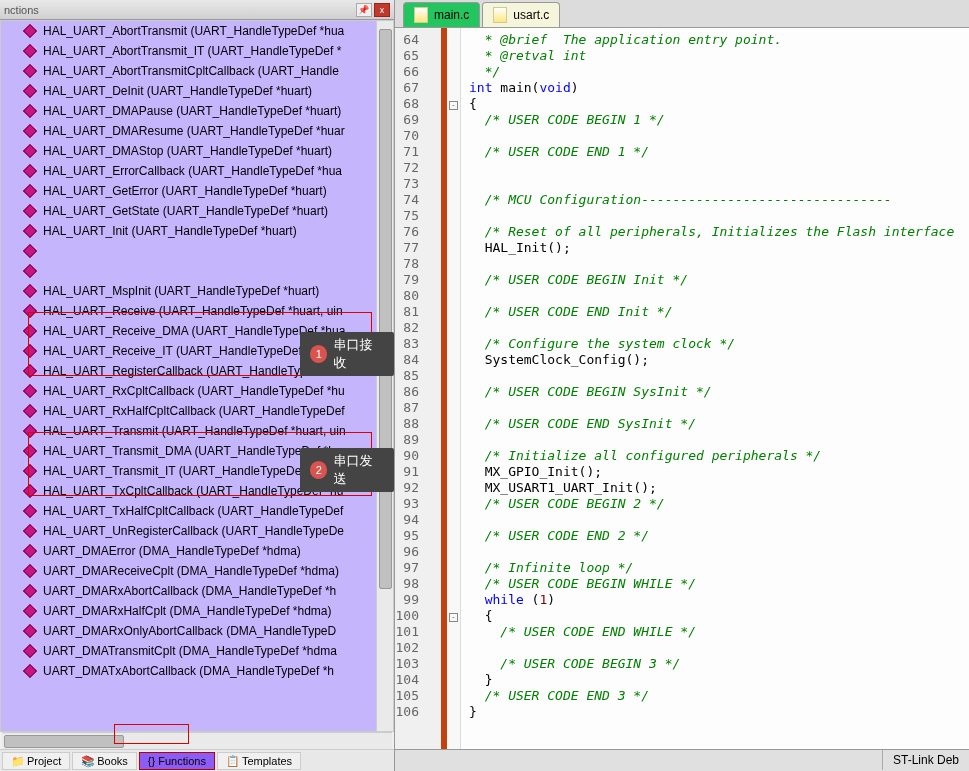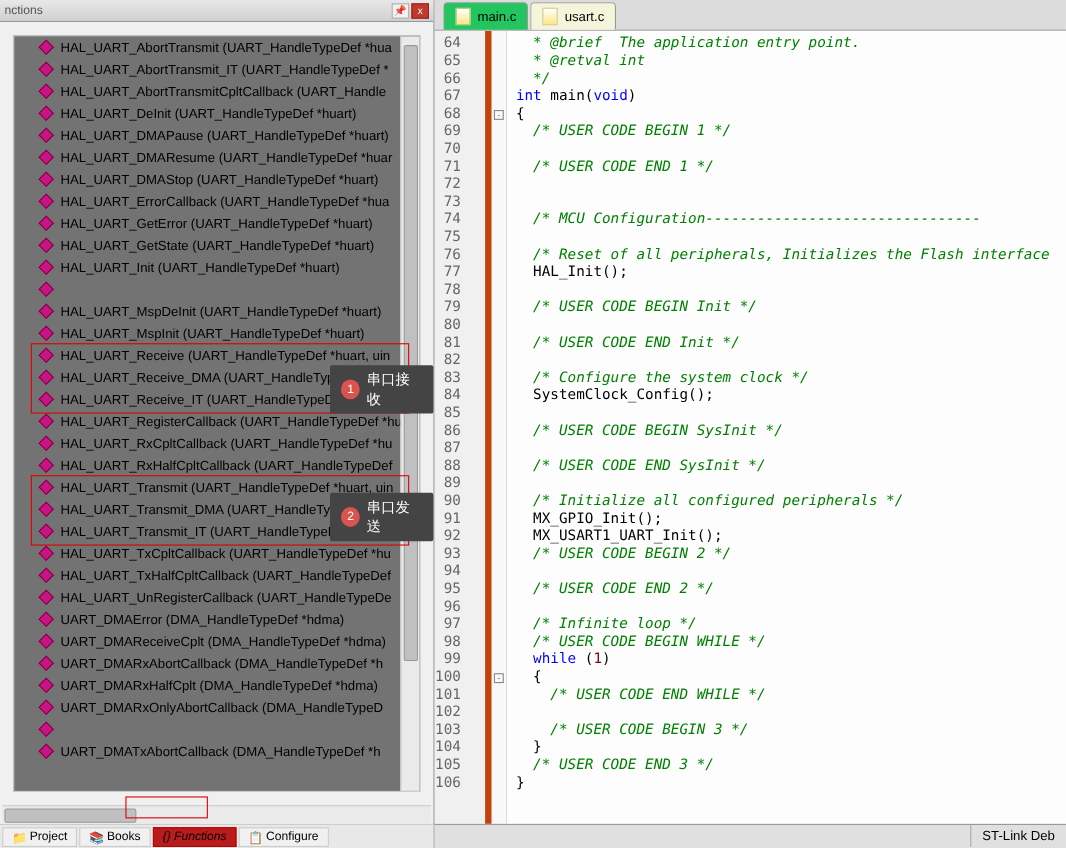--- a/index.html
+++ b/index.html
@@ -6,33 +6,33 @@
 body { font-family: Tahoma, Arial, sans-serif; font-size:12px; background:#f0f0f0; width:969px; height:771px; overflow:hidden; }
 .container { display:flex; height:100%;border-radius:13px; }
 
 
 .left-panel { width:395px; display:flex; flex-direction:column; border-right:1px solid #999; }
 .panel-header { height:20px; background:linear-gradient(#e8e8e8,#d0d0d0); border-bottom:1px solid #999; display:flex; align-items:center; padding:0 4px; }
 .panel-title { flex:1; color:#555; font-size:11px; }
 .panel-btn { width:16px; height:14px; margin-left:2px; display:inline-flex; align-items:center; justify-content:center; border:1px solid #aaa; background:#f0f0f0; font-size:9px; cursor:pointer; }
 .panel-btn.close { background:#c0392b; color:#fff; border-color:#922; }
 
-.func-list { flex:1; background:#737373; overflow:hidden; position:relative; border:1px solid #ccc; margin:12px; }
+.func-list { flex:1; background:#c4b5fd; overflow:hidden; position:relative; border:1px solid #ccc; margin:0; }
 .func-item { display:flex; align-items:center; height:20px; padding-left:24px; color:#000; white-space:nowrap; cursor:pointer; font-size:12px; }
 .func-icon { width:10px; height:10px; background:#c71585; transform:rotate(45deg); margin-right:8px; flex-shrink:0; border:1px solid #800040; }
 
 .scrollbar-v { position:absolute; right:0; top:0; width:17px; height:100%; background:#eaeaea; border-left:1px solid #ccc; }
 .scroll-thumb { position:absolute; left:2px; width:13px; top:8px; height:560px; background:#c0c0c0; border:1px solid #999; border-radius:2px; }
 .scrollbar-h { height:17px; background:#eaeaea; border-top:1px solid #ccc; margin:0 2px; position:relative; }
 .scroll-thumb-h { position:absolute; top:2px; left:2px; height:13px; width:120px; background:#c0c0c0; border:1px solid #999; border-radius:2px; }
 
 
 .bottom-tabs { height:22px; display:flex; align-items:center; padding-left:2px; background:#e8e8e8; border-top:1px solid #ccc; }
 .btab { display:flex; align-items:center; padding:2px 8px; border:1px solid #ccc; background:#f0f0f0; margin-right:2px; font-size:11px; cursor:pointer; }
-.btab.active { background:#b91c1c; border:1px solid #b00;font-style:italic; }
+.btab.active { background:#8b5cf6; border:1px solid #b00; }
 .btab-icon { width:12px; height:12px; margin-right:4px; display:inline-block; }
 
 
 .right-panel { flex:1; display:flex; flex-direction:column; background:#fff; }
 .editor-tabs { height:28px; background:#dcdcdc; display:flex; align-items:flex-end; padding-left:8px; border-bottom:1px solid #999; }
 .etab { display:flex; align-items:center; padding:4px 10px; background:#f5f5dc; border:1px solid #999; border-bottom:none; margin-right:2px; border-radius:4px 4px 0 0; font-size:12px; cursor:pointer; }
 .etab.active { background:#22c55e; }
 .etab-icon { width:14px; height:16px; background:linear-gradient(#fff,#ffe680); border:1px solid #cc9; margin-right:6px; }
 
 .editor-body { flex:1; display:flex; overflow:hidden; background:#fdfdfd; font-family:Consolas, monospace; font-size:13px; }
@@ -112,21 +112,20 @@
         </div>
         <div class="func-item">
           <span class="func-icon"></span>
           <span>HAL_UART_Init (UART_HandleTypeDef *huart)</span>
         </div>
         <div class="func-item">
           <span class="func-icon"></span>
         </div>
         <div class="func-item">
           <span class="func-icon"></span>
-          <span>HAL_UART_MspDeInit (UART_HandleTypeDef *huart)</span>
         </div>
         <div class="func-item">
           <span class="func-icon"></span>
           <span>HAL_UART_MspInit (UART_HandleTypeDef *huart)</span>
         </div>
         <div class="func-item">
           <span class="func-icon"></span>
           <span>HAL_UART_Receive (UART_HandleTypeDef *huart, uin</span>
         </div>
         <div class="func-item">
@@ -188,20 +187,21 @@
         <div class="func-item">
           <span class="func-icon"></span>
           <span>UART_DMARxHalfCplt (DMA_HandleTypeDef *hdma)</span>
         </div>
         <div class="func-item">
           <span class="func-icon"></span>
           <span>UART_DMARxOnlyAbortCallback (DMA_HandleTypeD</span>
         </div>
         <div class="func-item">
           <span class="func-icon"></span>
+          <span>UART_DMATransmitCplt (DMA_HandleTypeDef *hdma</span>
         </div>
         <div class="func-item">
           <span class="func-icon"></span>
           <span>UART_DMATxAbortCallback (DMA_HandleTypeDef *h</span>
         </div>
         <div class="scrollbar-v">
         <div class="scroll-thumb"></div>
       </div>
     </div>
     <div class="scrollbar-h">
@@ -215,21 +215,21 @@
       </div>
       <div class="btab">
         <span class="btab-icon">📚</span>
         <span>Books</span>
       </div>
       <div class="btab active">
         <span>{} Functions</span>
       </div>
       <div class="btab">
         <span class="btab-icon">📋</span>
-        <span>Configure</span>
+        <span>Templates</span>
       </div>
     </div>
 
     <div class="annot-box" style="left:28px; top:312px; width:344px; height:64px;"></div>
     <div class="annot-label" style="left:300px; top:332px;">
       <div class="annot-num">1</div>
       <span>串口接收</span>
     </div>
     <div class="annot-box" style="left:28px; top:432px; width:344px; height:64px;"></div>
     <div class="annot-label" style="left:300px; top:448px;">

